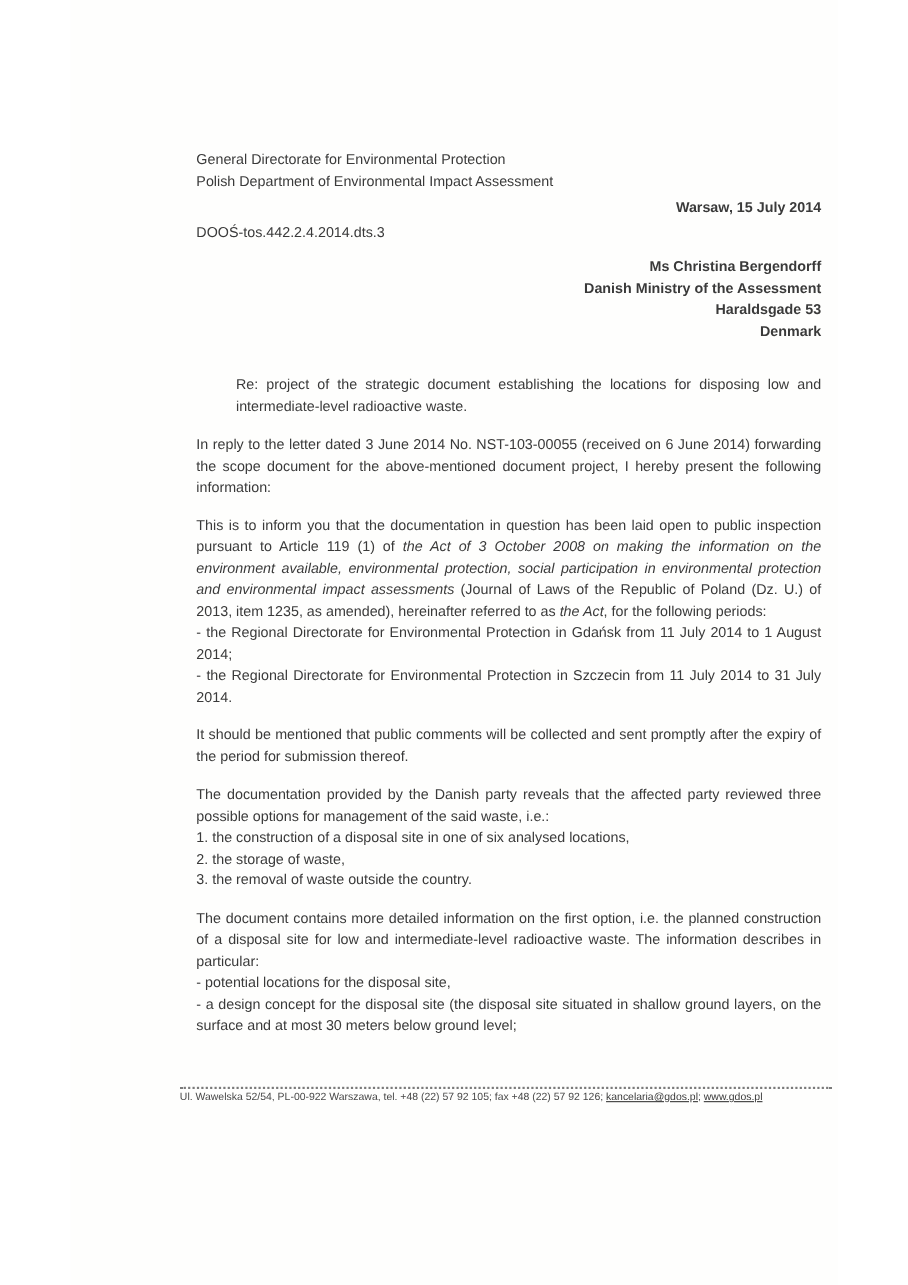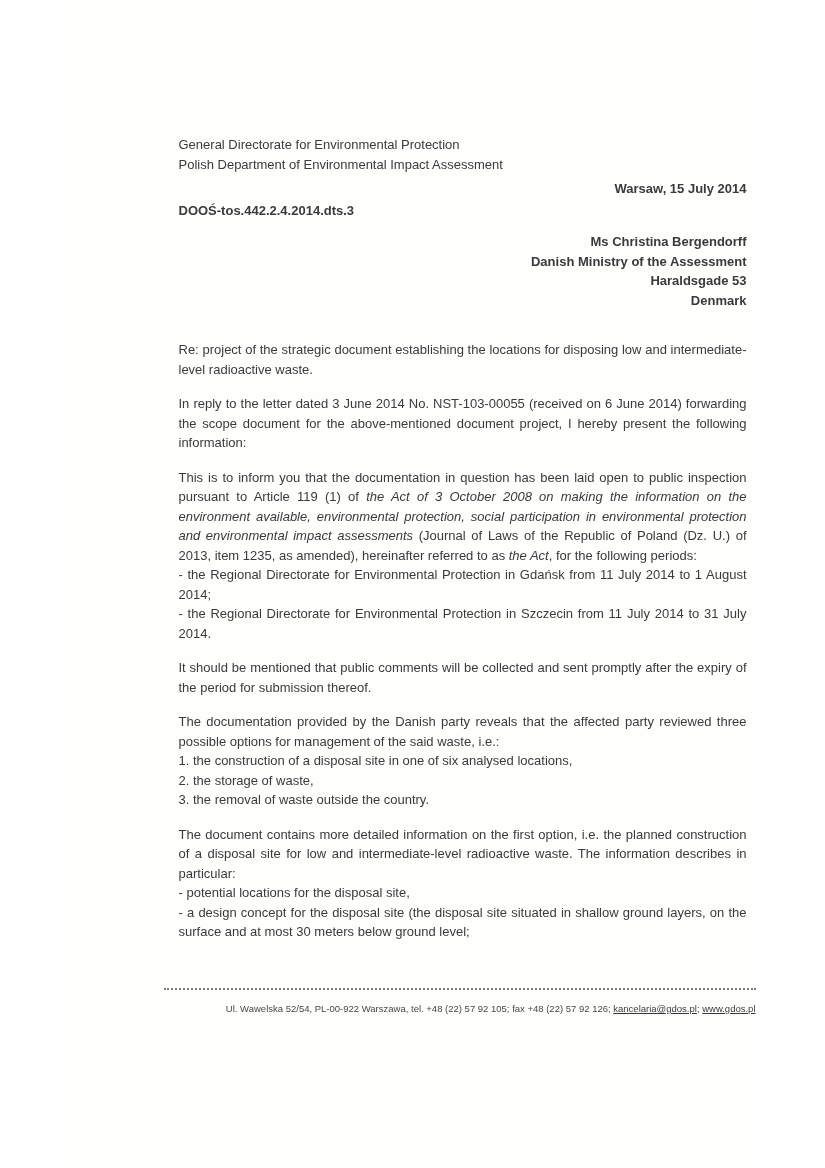--- a/index.html
+++ b/index.html
@@ -31,54 +31,53 @@
     text-align: right;
     font-size: 13px;
     line-height: 20px;
     margin-top: 4px;
     font-weight: bold;
   }
   .reference {
     font-size: 13px;
     line-height: 20px;
     margin-top: 2px;
-    font-weight: bold;
   }
   .addressee {
     text-align: right;
     font-weight: bold;
     font-size: 13px;
     line-height: 19.5px;
     margin-top: 11px;
   }
   .letter-body {
     margin-top: 30px;
     font-size: 13px;
     line-height: 19.5px;
     text-align: justify;
   }
   .para { margin-top: 15px; }
   .para.tight { margin-top: 0; }
-  .para:first-child { margin-top: 0; }
+  .para:first-child { margin-top: 0; margin-left: 36px; }
   .italic { font-style: italic; }
   .footer {
     position: absolute;
     top: 988px;
     left: 100px;
     width: 592px;
   }
   .footer-line {
     border-top: 2px dotted #7a7a7a;
     height: 0;
   }
   .footer-text {
-    text-align: right;
+    text-align: left;
     font-size: 9.5px;
     line-height: 13px;
-    margin-top: 12px;
+    margin-top: 1px;
     color: #474747;
   }
   .footer-link {
     text-decoration: underline;
     color: #3a3a3a;
     cursor: pointer;
   }
 </style>
 </head>
 <body>

